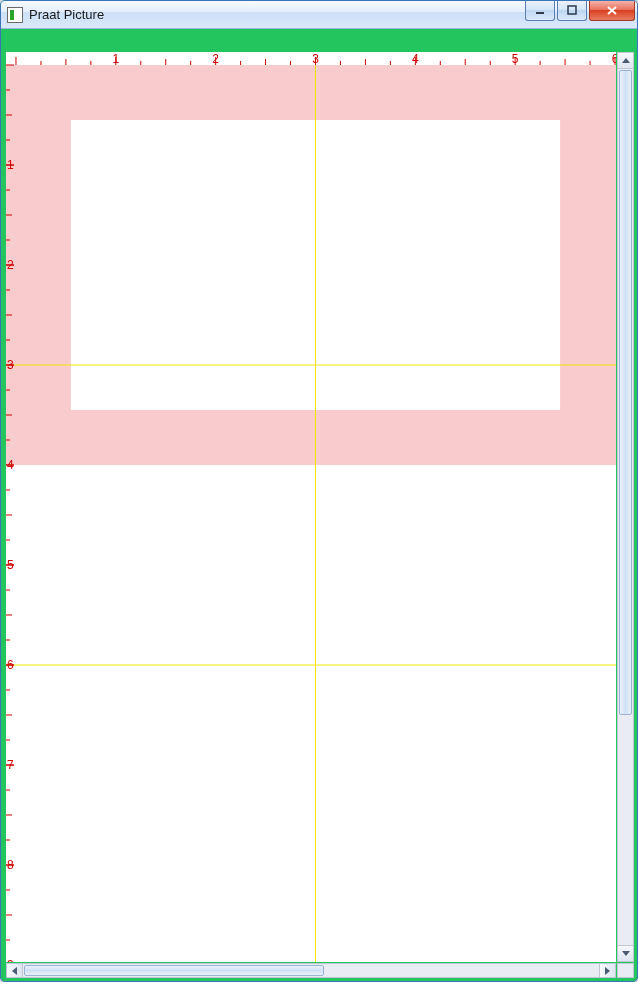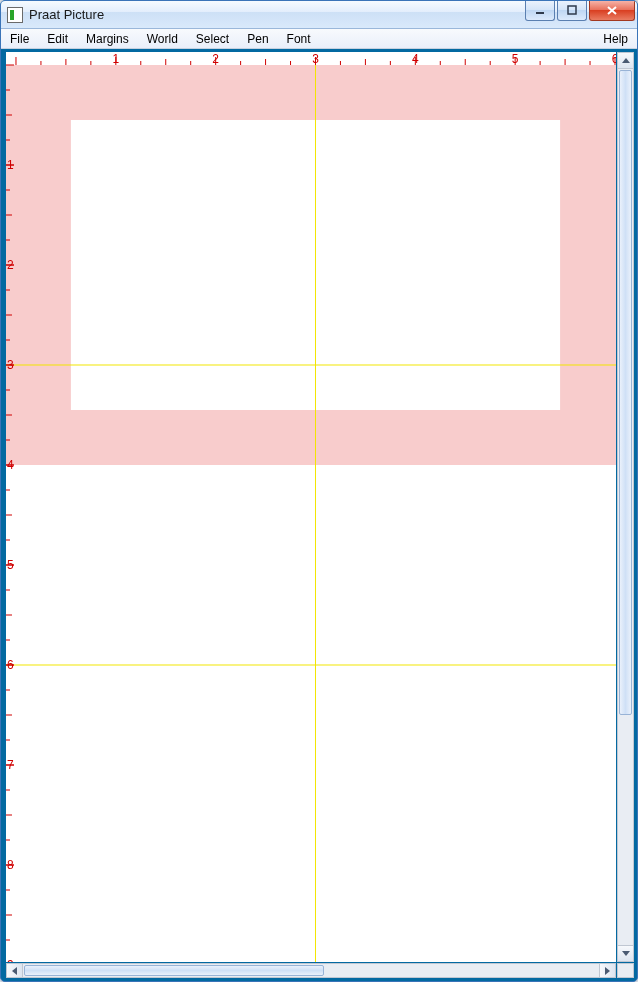--- a/index.html
+++ b/index.html
@@ -1,21 +1,21 @@
 <!DOCTYPE html>
 <html><head>
 <meta charset="utf-8">
 <style>
   * { margin: 0; padding: 0; box-sizing: border-box; }
   html, body { width: 638px; height: 982px; overflow: hidden; font-family: "Segoe UI", Tahoma, sans-serif; background: #d6dde6; }
 
   .window {
     position: absolute; left: 0; top: 0; width: 638px; height: 982px;
     border: 1px solid #3a74b8; border-radius: 5px; overflow: hidden;
-    background: #0369a1;
+    background: #22c55e;
     box-shadow: 0 0 0 1px rgba(0,0,0,.05);
   }
 
   
   .titlebar {
     height: 28px;
     background: linear-gradient(to bottom, #f6fbff 0%, #e3eefc 40%, #cde0f6 41%, #d9e9fb 100%);
     border-bottom: 1px solid #9ab7da;
     display: flex; align-items: center; padding: 0 4px 0 6px;
     position: relative;
@@ -120,31 +120,20 @@
       </div>
       <div class="win-btn close">
         <svg width="12" height="11">
           <line x1="2" y1="2" x2="10" y2="9" stroke="#fff" stroke-width="2"></line>
           <line x1="10" y1="2" x2="2" y2="9" stroke="#fff" stroke-width="2"></line>
         </svg>
       </div>
     </div>
   </div>
 
-  <div class="menubar">
-    <div class="menu-item">File</div>
-    <div class="menu-item">Edit</div>
-    <div class="menu-item">Margins</div>
-    <div class="menu-item">World</div>
-    <div class="menu-item">Select</div>
-    <div class="menu-item">Pen</div>
-    <div class="menu-item">Font</div>
-    <div class="spacer"></div>
-    <div class="menu-item">Help</div>
-  </div>
 
   <div class="client">
 
     <div class="canvas-wrap">
       <svg id="pic-svg" viewBox="0 0 611 910" preserveAspectRatio="none">
 
       <rect x="0" y="13" width="611" height="400" fill="#f8cccc"></rect>
           <rect x="65" y="68" width="490" height="290" fill="#ffffff"></rect>
           <rect x="0" y="413" width="611" height="497" fill="#ffffff"></rect>
           <rect x="0" y="0" width="611" height="13" fill="#ffffff"></rect>

